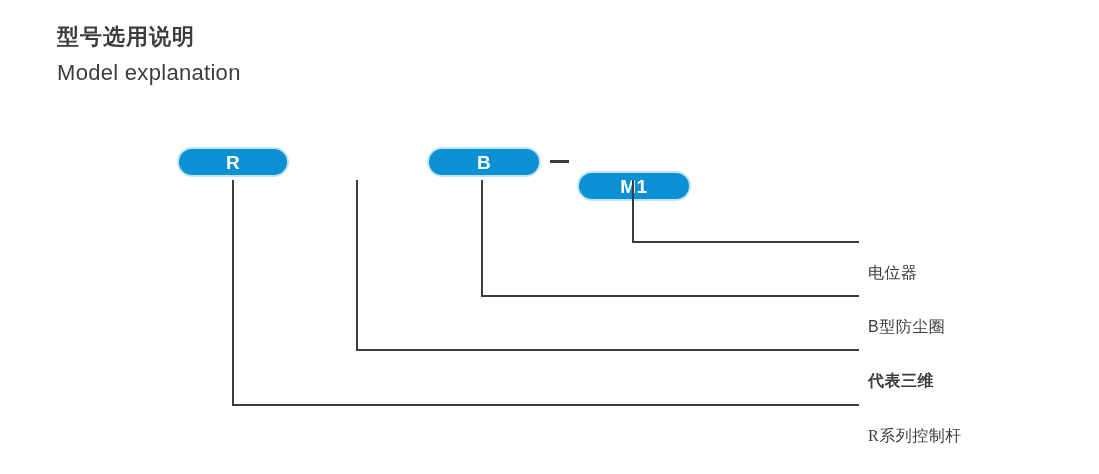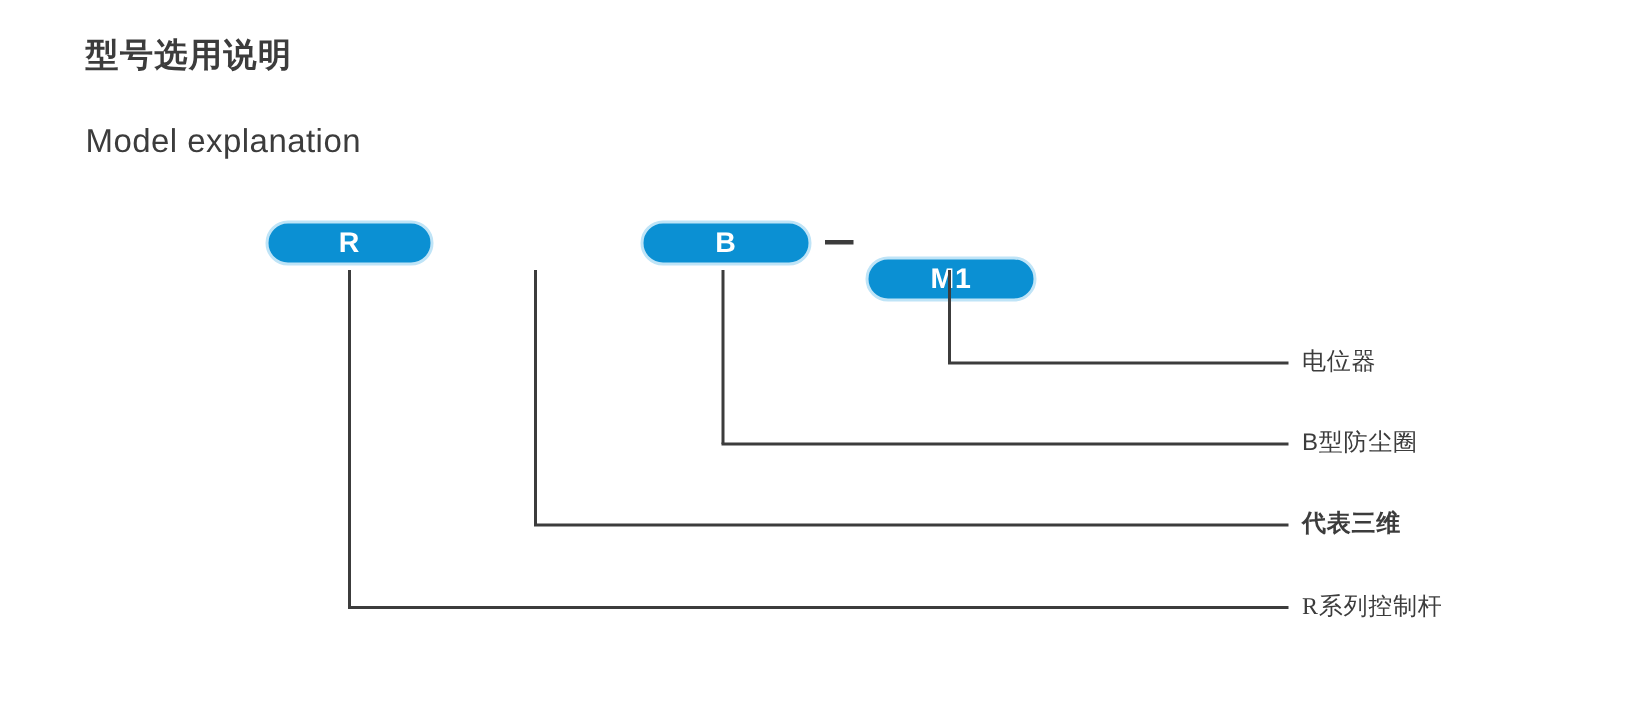--- a/index.html
+++ b/index.html
@@ -32,21 +32,20 @@
   }
   .heading-en {
     position: absolute;
     left: 57px;
     top: 60px;
     font-size: 22px;
     font-weight: normal;
     color: #3c3c3c;
     letter-spacing: 0.3px;
     white-space: nowrap;
-    margin-top: 21px;
   }
 
   
   .pill {
     position: absolute;
     height: 30px;
     border-radius: 16px;
     background: #0b90d3;
     border: 2px solid #bfe4f7;
     box-sizing: border-box;
@@ -94,20 +93,21 @@
   .h4 { left: 632px; top: 241px; width: 227px; }
 
   
   .callout {
     position: absolute;
     left: 868px;
     font-size: 16px;
     color: #3c3c3c;
     white-space: nowrap;
     letter-spacing: 0.5px;
+    margin-top: 32px;
   }
   .callout-1 { top: 231px; }
   .callout-2 { top: 285px; }
   .callout-3 { top: 339px; font-weight: bold; }
   .callout-4 { top: 394px; font-family: Liberation Serif, serif; }
 </style>
 </head>
 <body>
 
 <div id="diagram-root">

